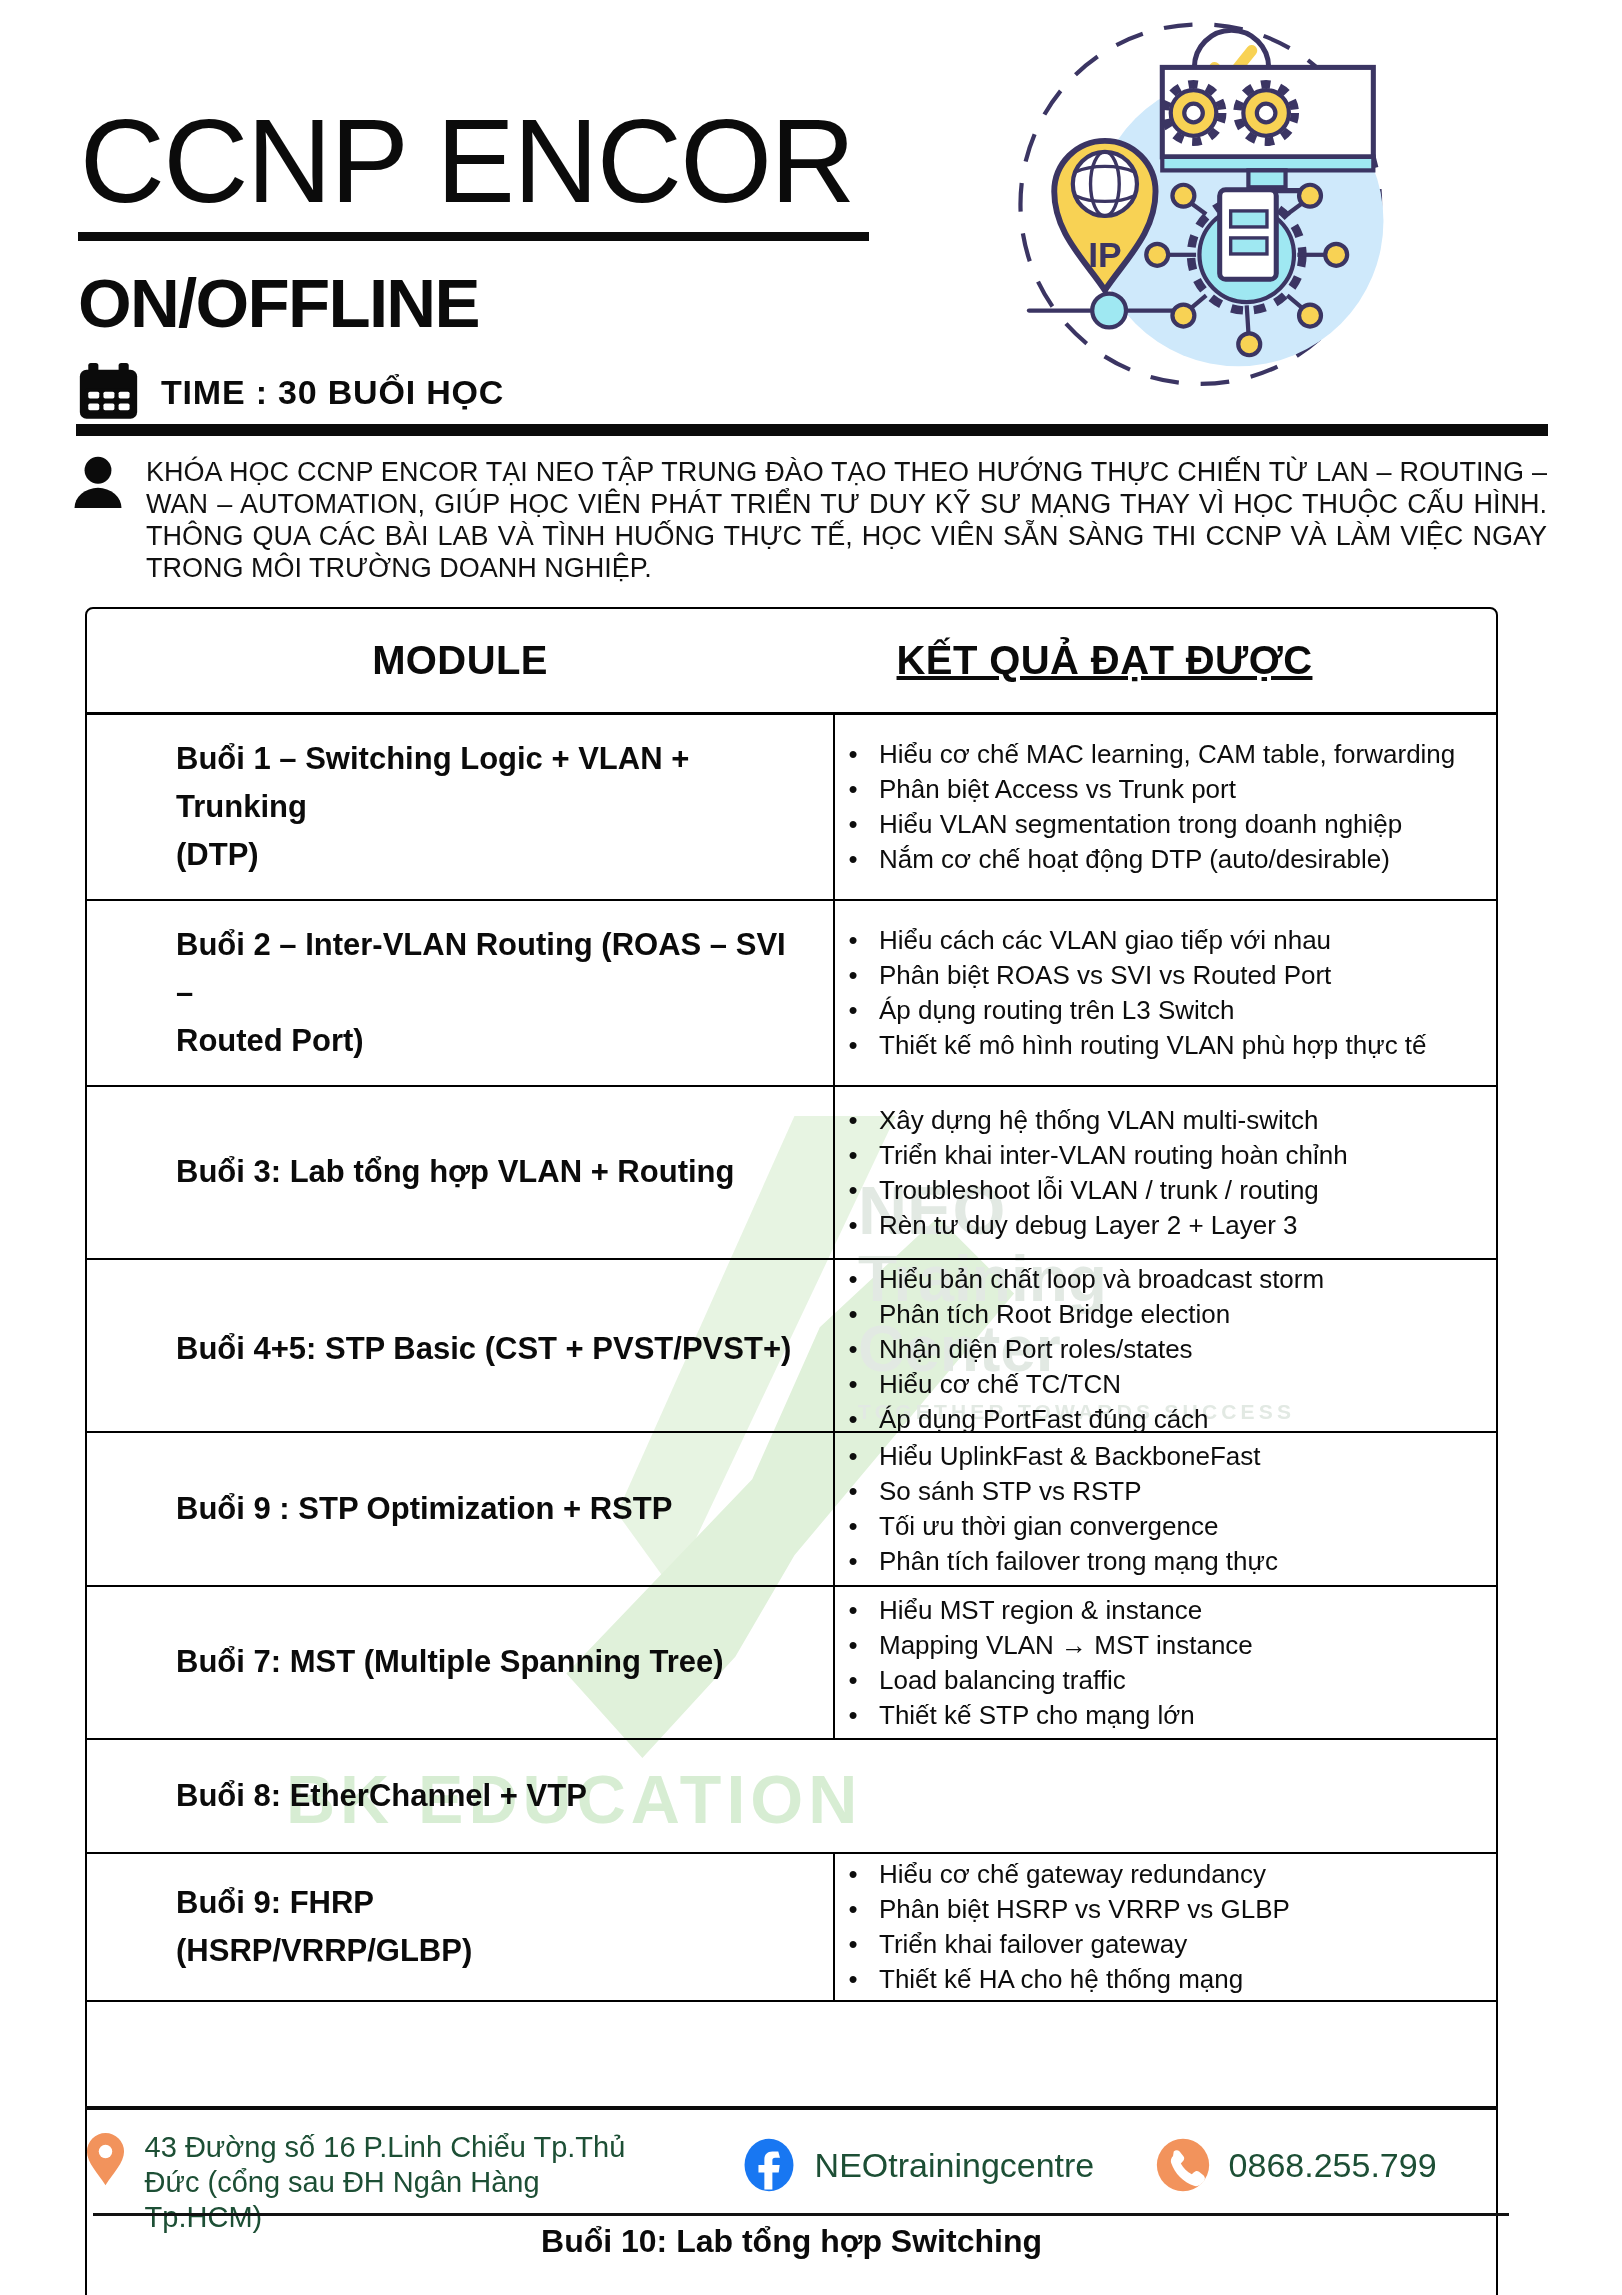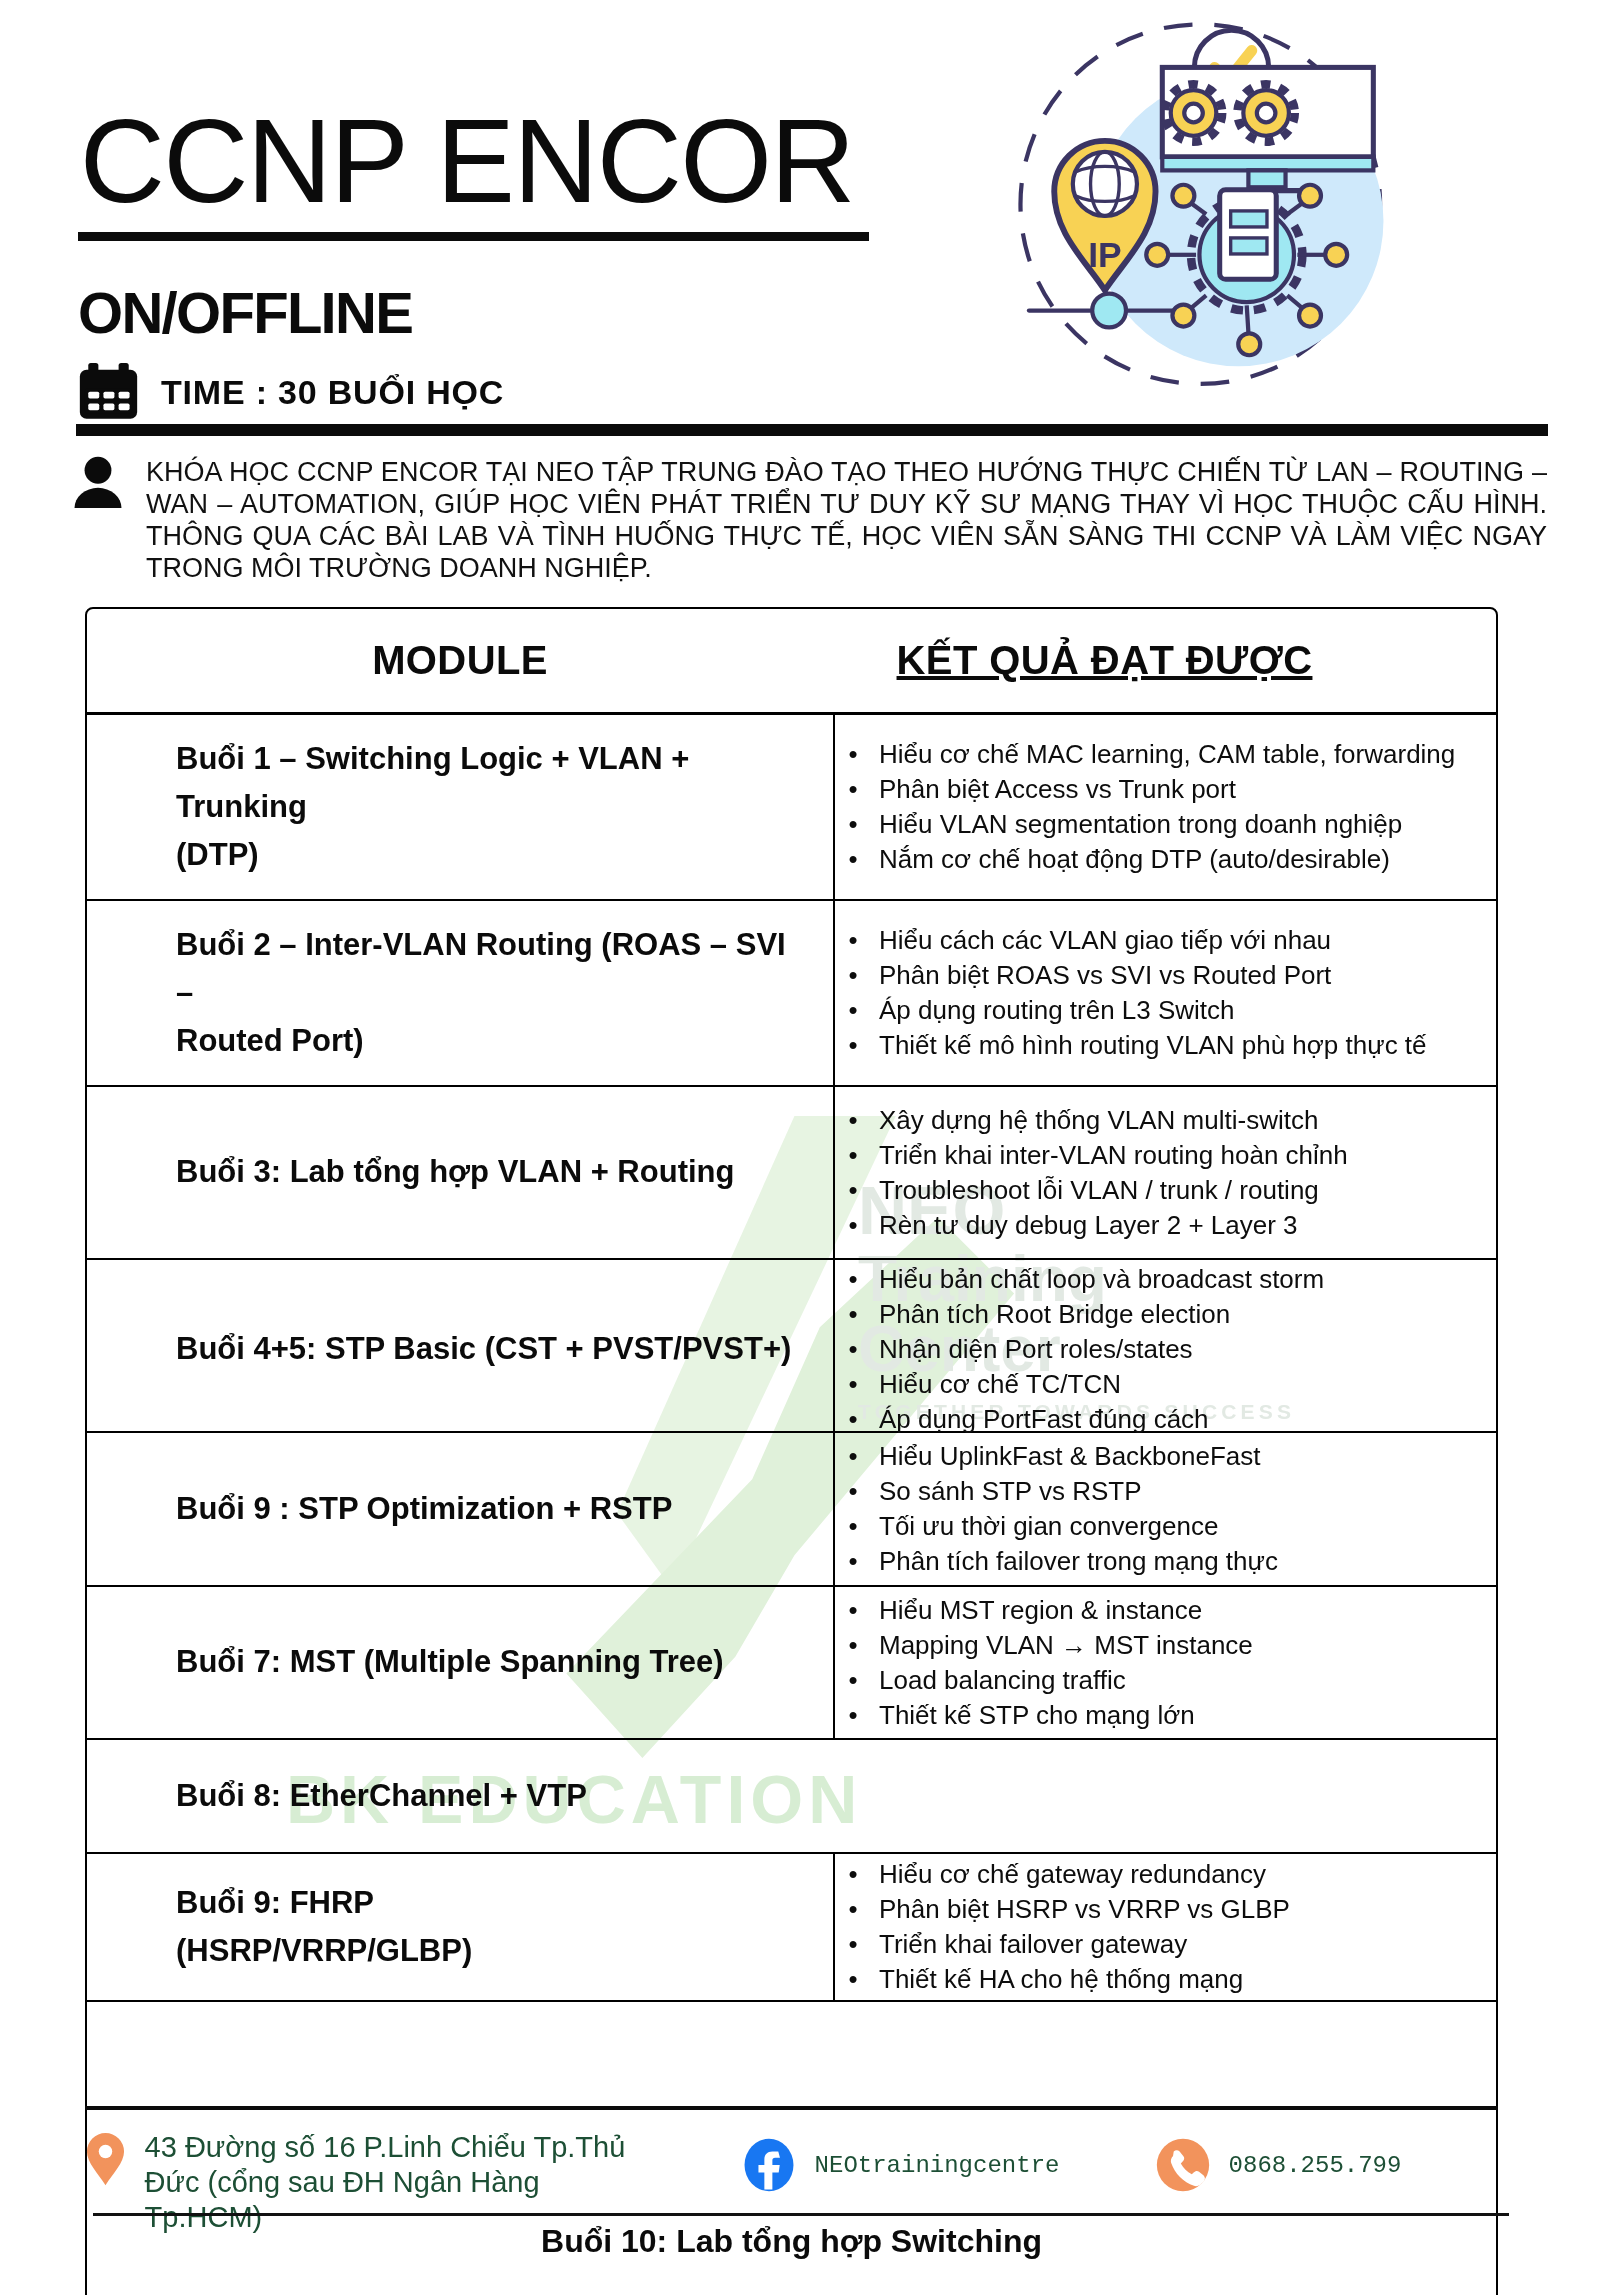--- a/index.html
+++ b/index.html
@@ -14,22 +14,22 @@
   }
   
   .title {
     position: absolute; left: 78px; top: 100px;
     font-size: 118px; font-weight: 400; letter-spacing: -1.7px;
     line-height: 1.05; color: #0b0b0b;
     border-bottom: 9.3px solid #0b0b0b; padding: 0 15px 8.5px 1.7px;
     display: inline-block; z-index: 2;
   }
   .subtitle {
-    position: absolute; left: 78px; top: 284px;
-    font-size: 58px; font-weight: 900; letter-spacing: -1.7px;
+    position: absolute; left: 78px; top: 269px;
+    font-size: 69px; font-weight: 900; letter-spacing: -1.7px;
     line-height: 1; z-index: 2;
   }
   .time-row {
     position: absolute; left: 78px; top: 362px; height: 61px;
     display: flex; align-items: center; gap: 22px; z-index: 2;
   }
   .time-label { font-size: 34px; font-weight: 700; letter-spacing: 0.8px; }
   .top-bar {
     position: absolute; left: 76px; top: 424px;
     width: 1472px; height: 12px; background: #0b0b0b; z-index: 2;
@@ -108,21 +108,21 @@
   
   .footer { position: absolute; left: 0; top: 2123px; width: 1623px; z-index: 2; }
   .footer-item { position: absolute; display: flex; align-items: flex-start; }
   .f-address { left: 85px; top: 6.8px; gap: 18.6px; }
   .f-address .txt {
     width: 507px; font-size: 29px; line-height: 35px;
     color: #1d4f35; font-weight: 400;
   }
   .f-fb { left: 742px; top: 15px; gap: 18.6px; align-items: center; }
   .f-phone { left: 1156px; top: 15px; gap: 18.6px; align-items: center; }
-  .f-fb .txt, .f-phone .txt { font-size: 24px; color: #1d4f35; font-family: Liberation Mono, monospace; }
+  .f-fb .txt, .f-phone .txt { font-size: 34px; color: #1d4f35; }
   .footer-line {
     position: absolute; left: 93px; top: 90px;
     width: 1416px; height: 3.4px; background: #111;
   }
 </style>
 </head>
 <body>
 
 <div class="page">
 

